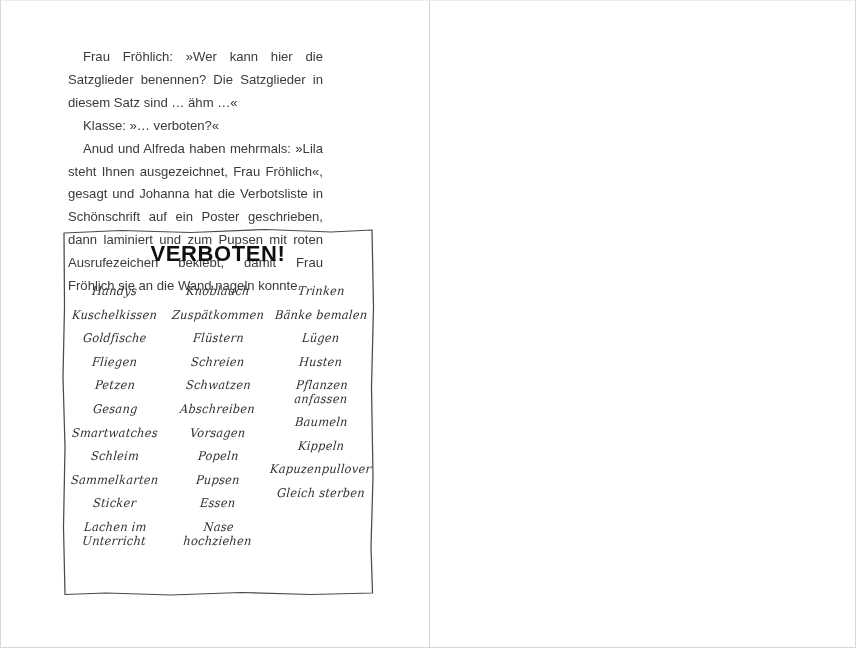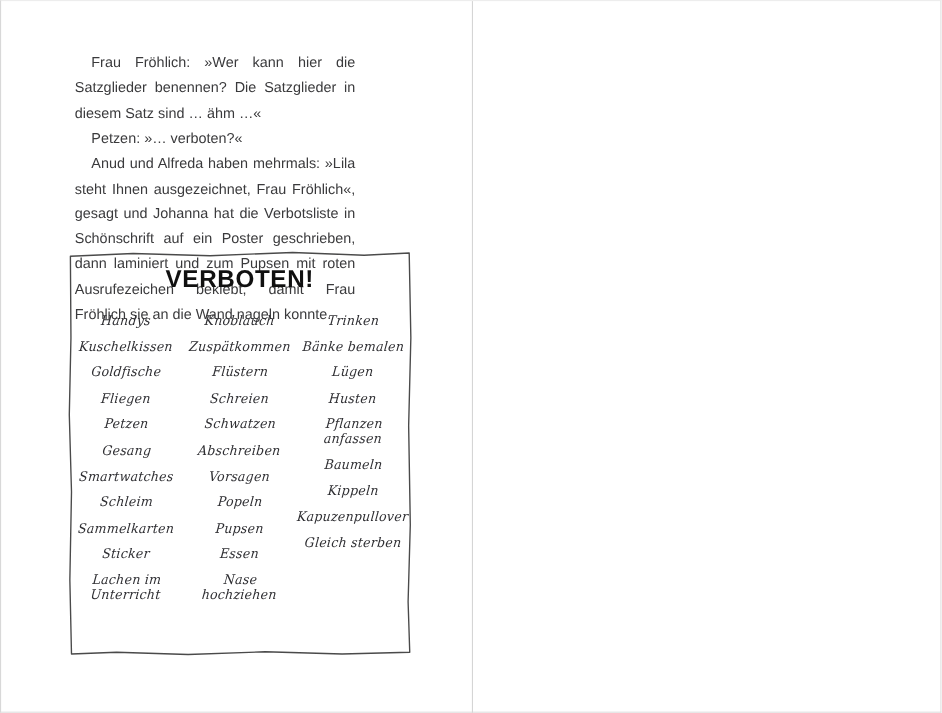--- a/index.html
+++ b/index.html
@@ -147,21 +147,21 @@
 <body>
 
 <div id="spread">
 
   <div id="gutter"></div>
 
   <div class="page" id="page-left">
 
     <div class="textblock" id="left-text">
       <p class="para indent noafter">Frau Fröhlich: »Wer kann hier die Satzglieder benennen? Die Satzglieder in diesem Satz sind … ähm …«</p>
-      <p class="para indent noafter">Petzen: »… verboten?«</p>
+      <p class="para indent noafter">Klasse: »… verboten?«</p>
       <p class="para indent noafter">Anud und Alfreda haben mehrmals: »Lila steht Ihnen ausgezeichnet, Frau Fröhlich«, gesagt und Johanna hat die Verbotsliste in Schönschrift auf ein Poster geschrieben, dann laminiert und zum Pupsen mit roten Ausrufezeichen beklebt, damit Frau Fröhlich sie an die Wand nageln konnte.</p>
     </div>
 
     <div id="verboten-box">
       <svg viewBox="0 0 314 370" preserveAspectRatio="none">
         <path d="M3,6 L60,3.5 L130,5.5 L205,2.5 L270,5 L311,3 L312.5,80 L310.5,160 L312,250 L310,320 L311.5,366 L250,367.5 L180,365.5 L110,368 L45,366 L4,367.5 L2.5,300 L4,220 L2,150 L3.5,80 Z" fill="none" stroke="#4a4a4a" stroke-width="1.25" stroke-linejoin="round"></path>
       </svg>
 
       <div id="verboten-inner">
         <div id="verboten-title">VERBOTEN!</div>

